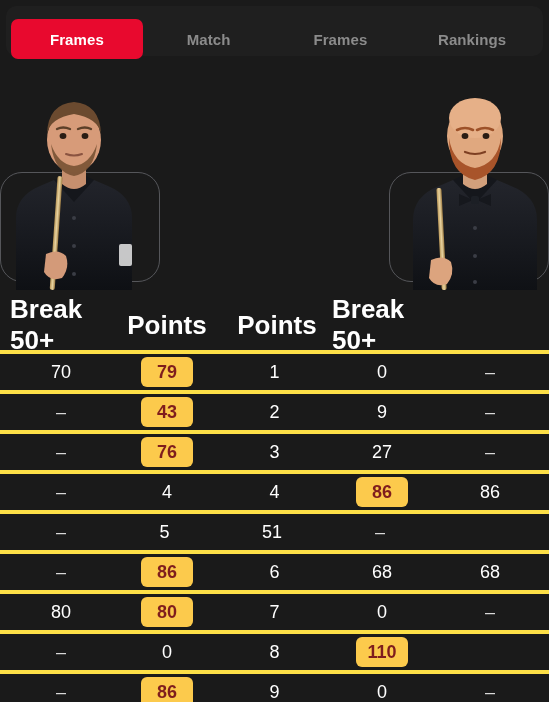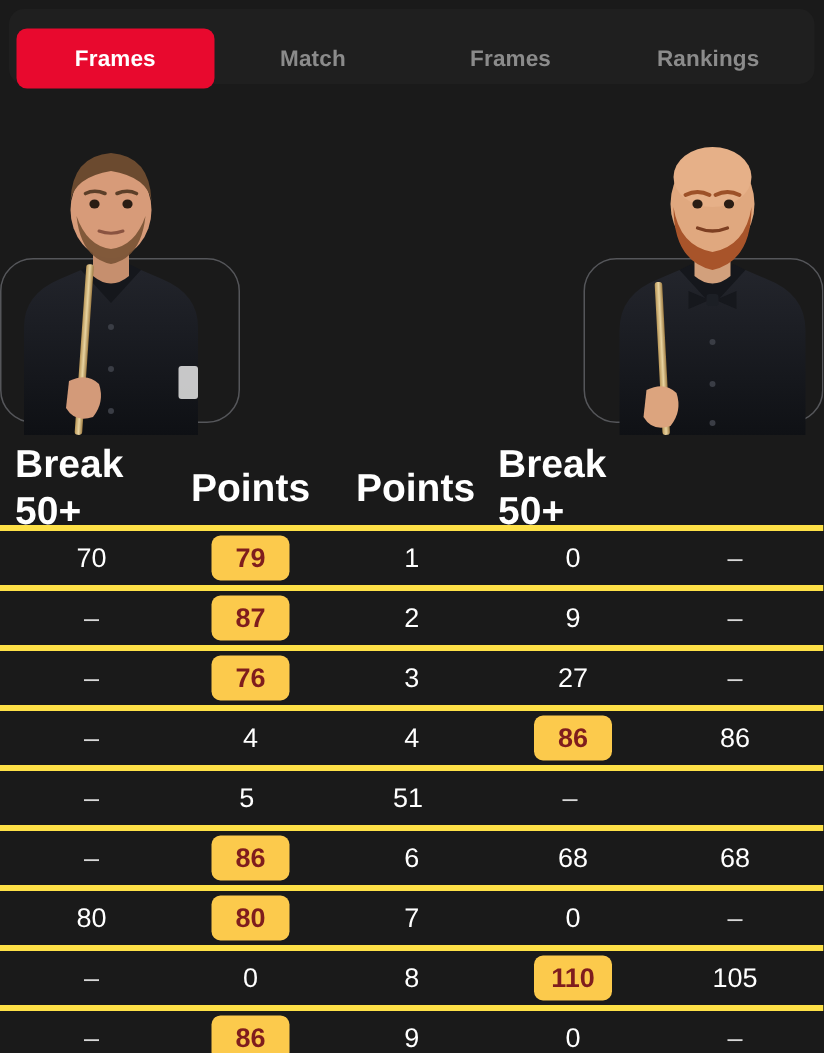--- a/index.html
+++ b/index.html
@@ -247,21 +247,21 @@
         <div class="cell c-pts">
           <span class="badge">79</span>
         </div>
         <div class="cell c-frame">1</div>
         <div class="cell c-pts">0</div>
         <div class="cell c-break r dash">–</div>
       </div>
       <div class="row data">
         <div class="cell c-break l dash">–</div>
         <div class="cell c-pts">
-          <span class="badge">87</span>
+          <span class="badge">43</span>
         </div>
         <div class="cell c-frame">2</div>
         <div class="cell c-pts">9</div>
         <div class="cell c-break r dash">–</div>
       </div>
       <div class="row data">
         <div class="cell c-break l dash">–</div>
         <div class="cell c-pts">
           <span class="badge">76</span>
         </div>
@@ -302,21 +302,20 @@
         <div class="cell c-pts">0</div>
         <div class="cell c-break r dash">–</div>
       </div>
       <div class="row data">
         <div class="cell c-break l dash">–</div>
         <div class="cell c-pts">0</div>
         <div class="cell c-frame">8</div>
         <div class="cell c-pts">
           <span class="badge">110</span>
         </div>
-        <div class="cell c-break r">105</div>
       </div>
       <div class="row data">
         <div class="cell c-break l dash">–</div>
         <div class="cell c-pts">
           <span class="badge">86</span>
         </div>
         <div class="cell c-frame">9</div>
         <div class="cell c-pts">0</div>
         <div class="cell c-break r dash">–</div>
       </div>

